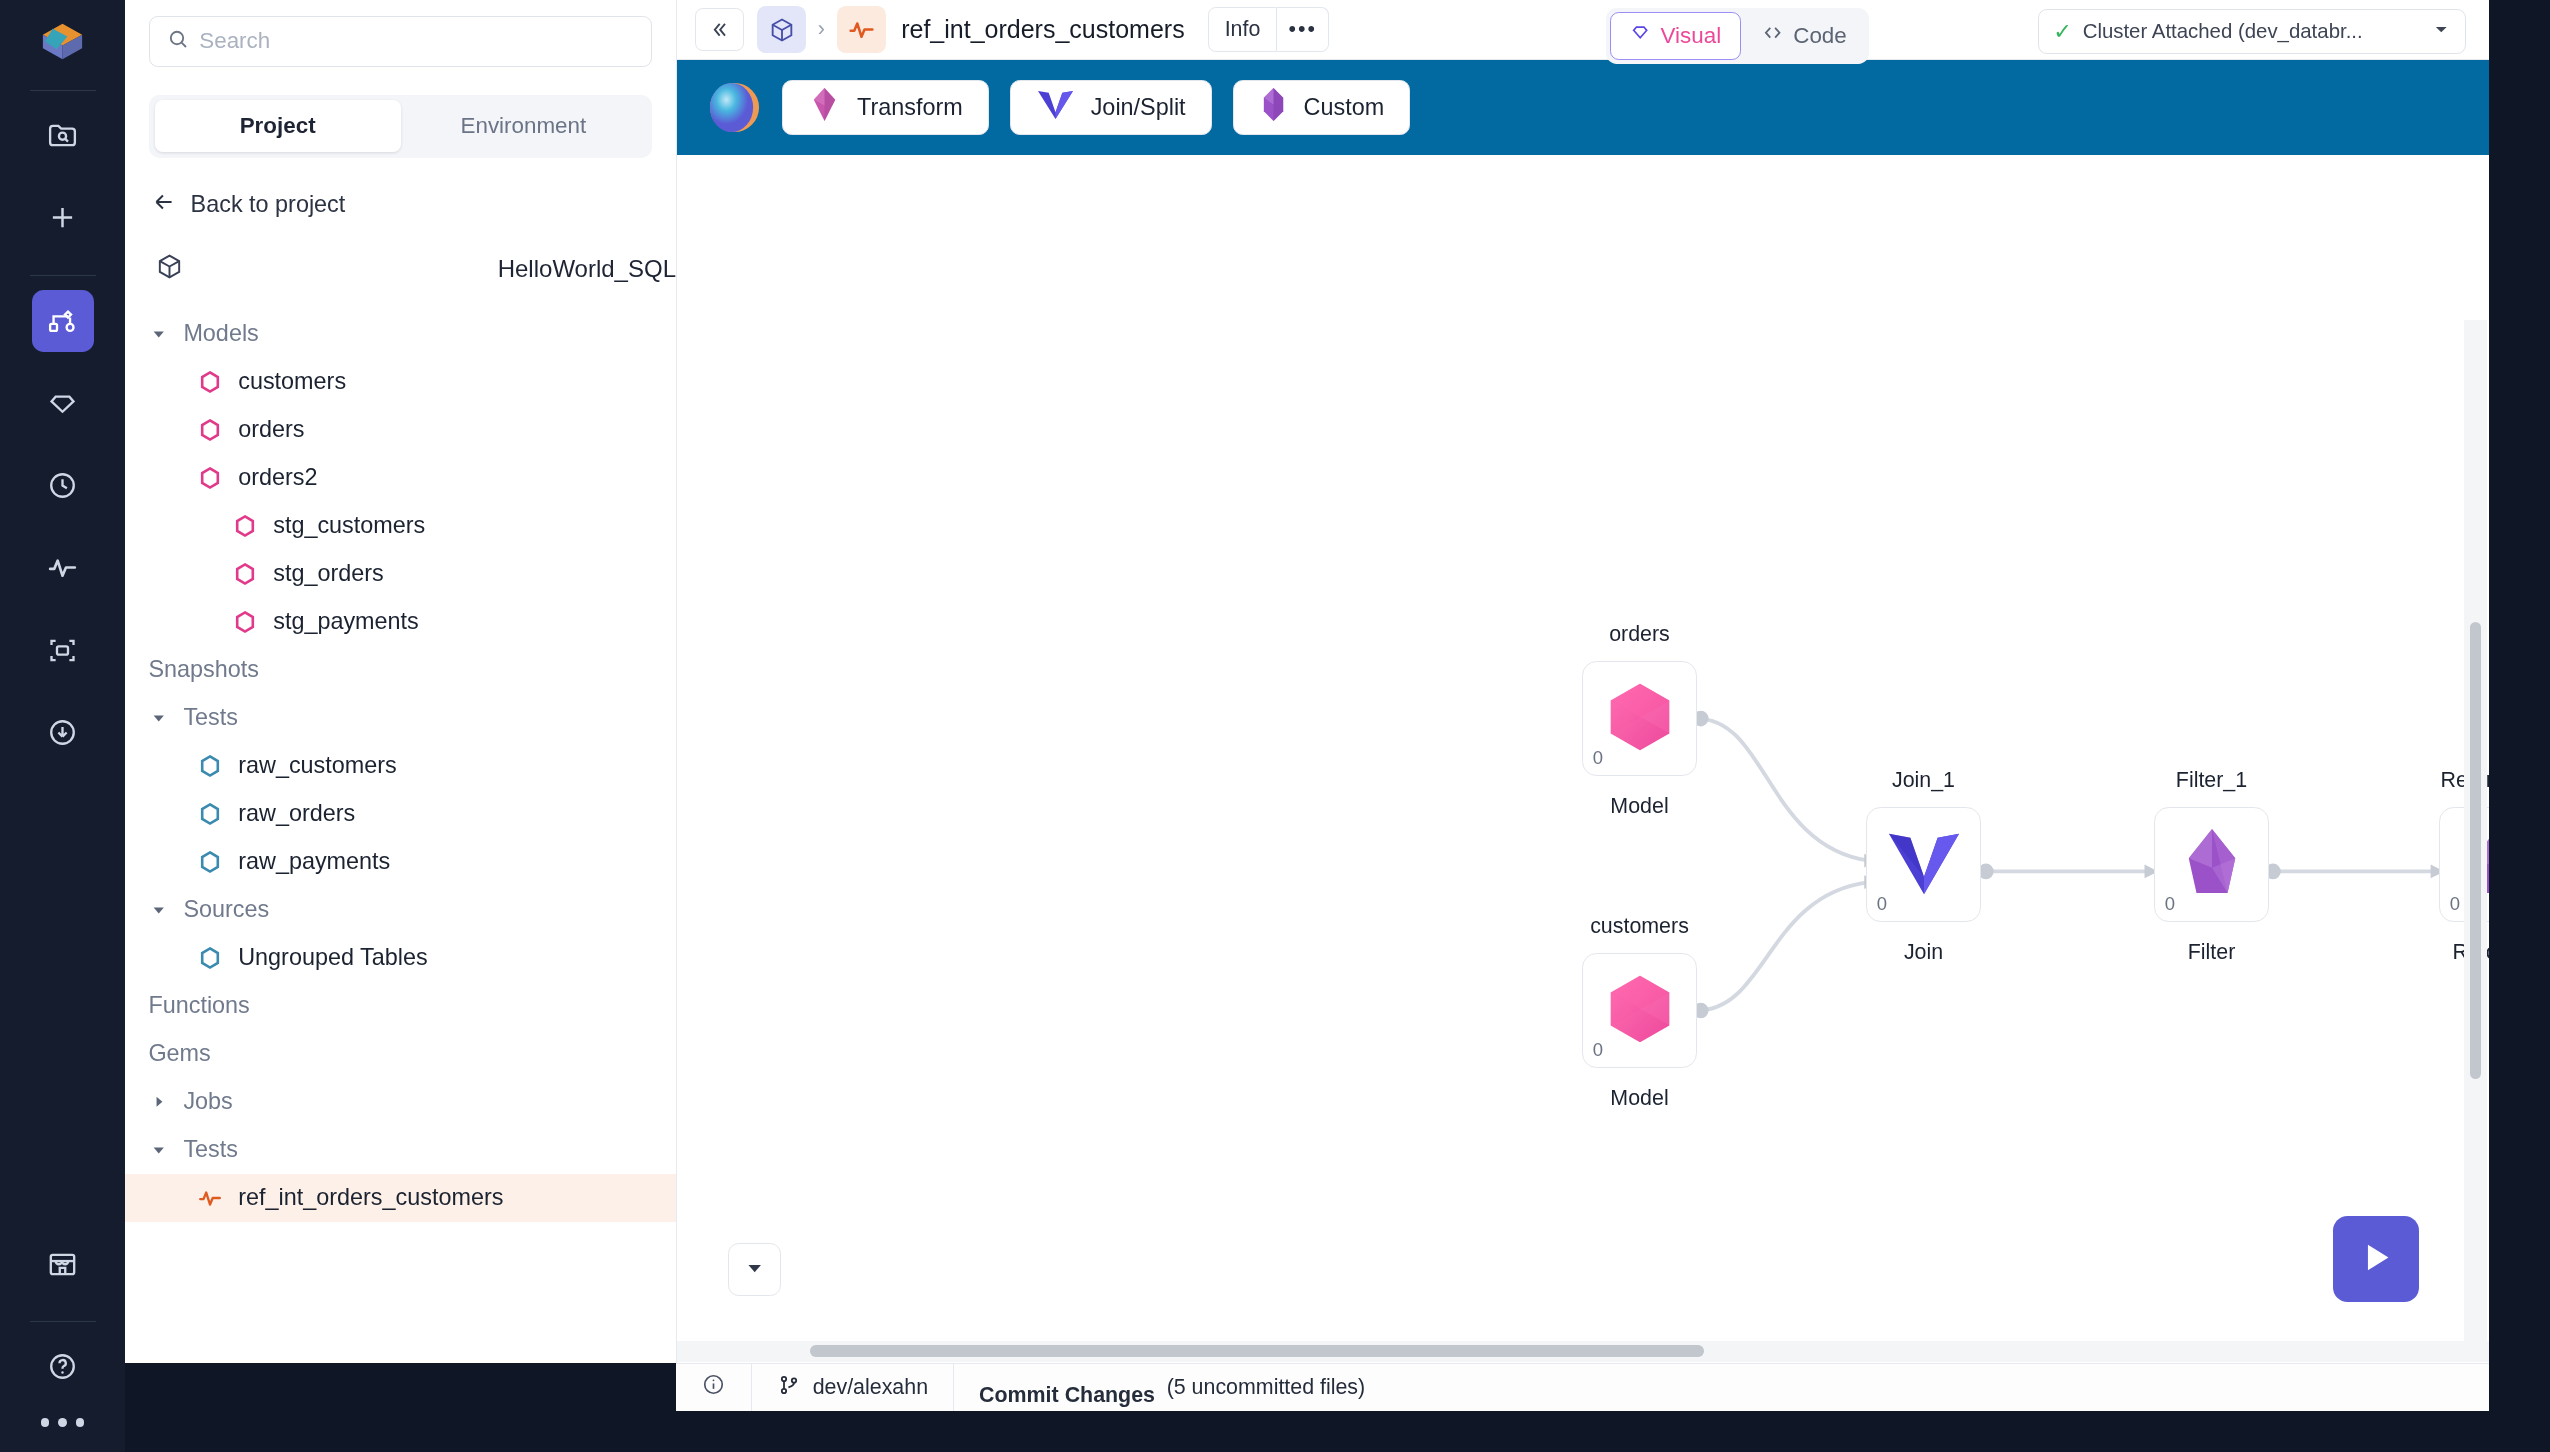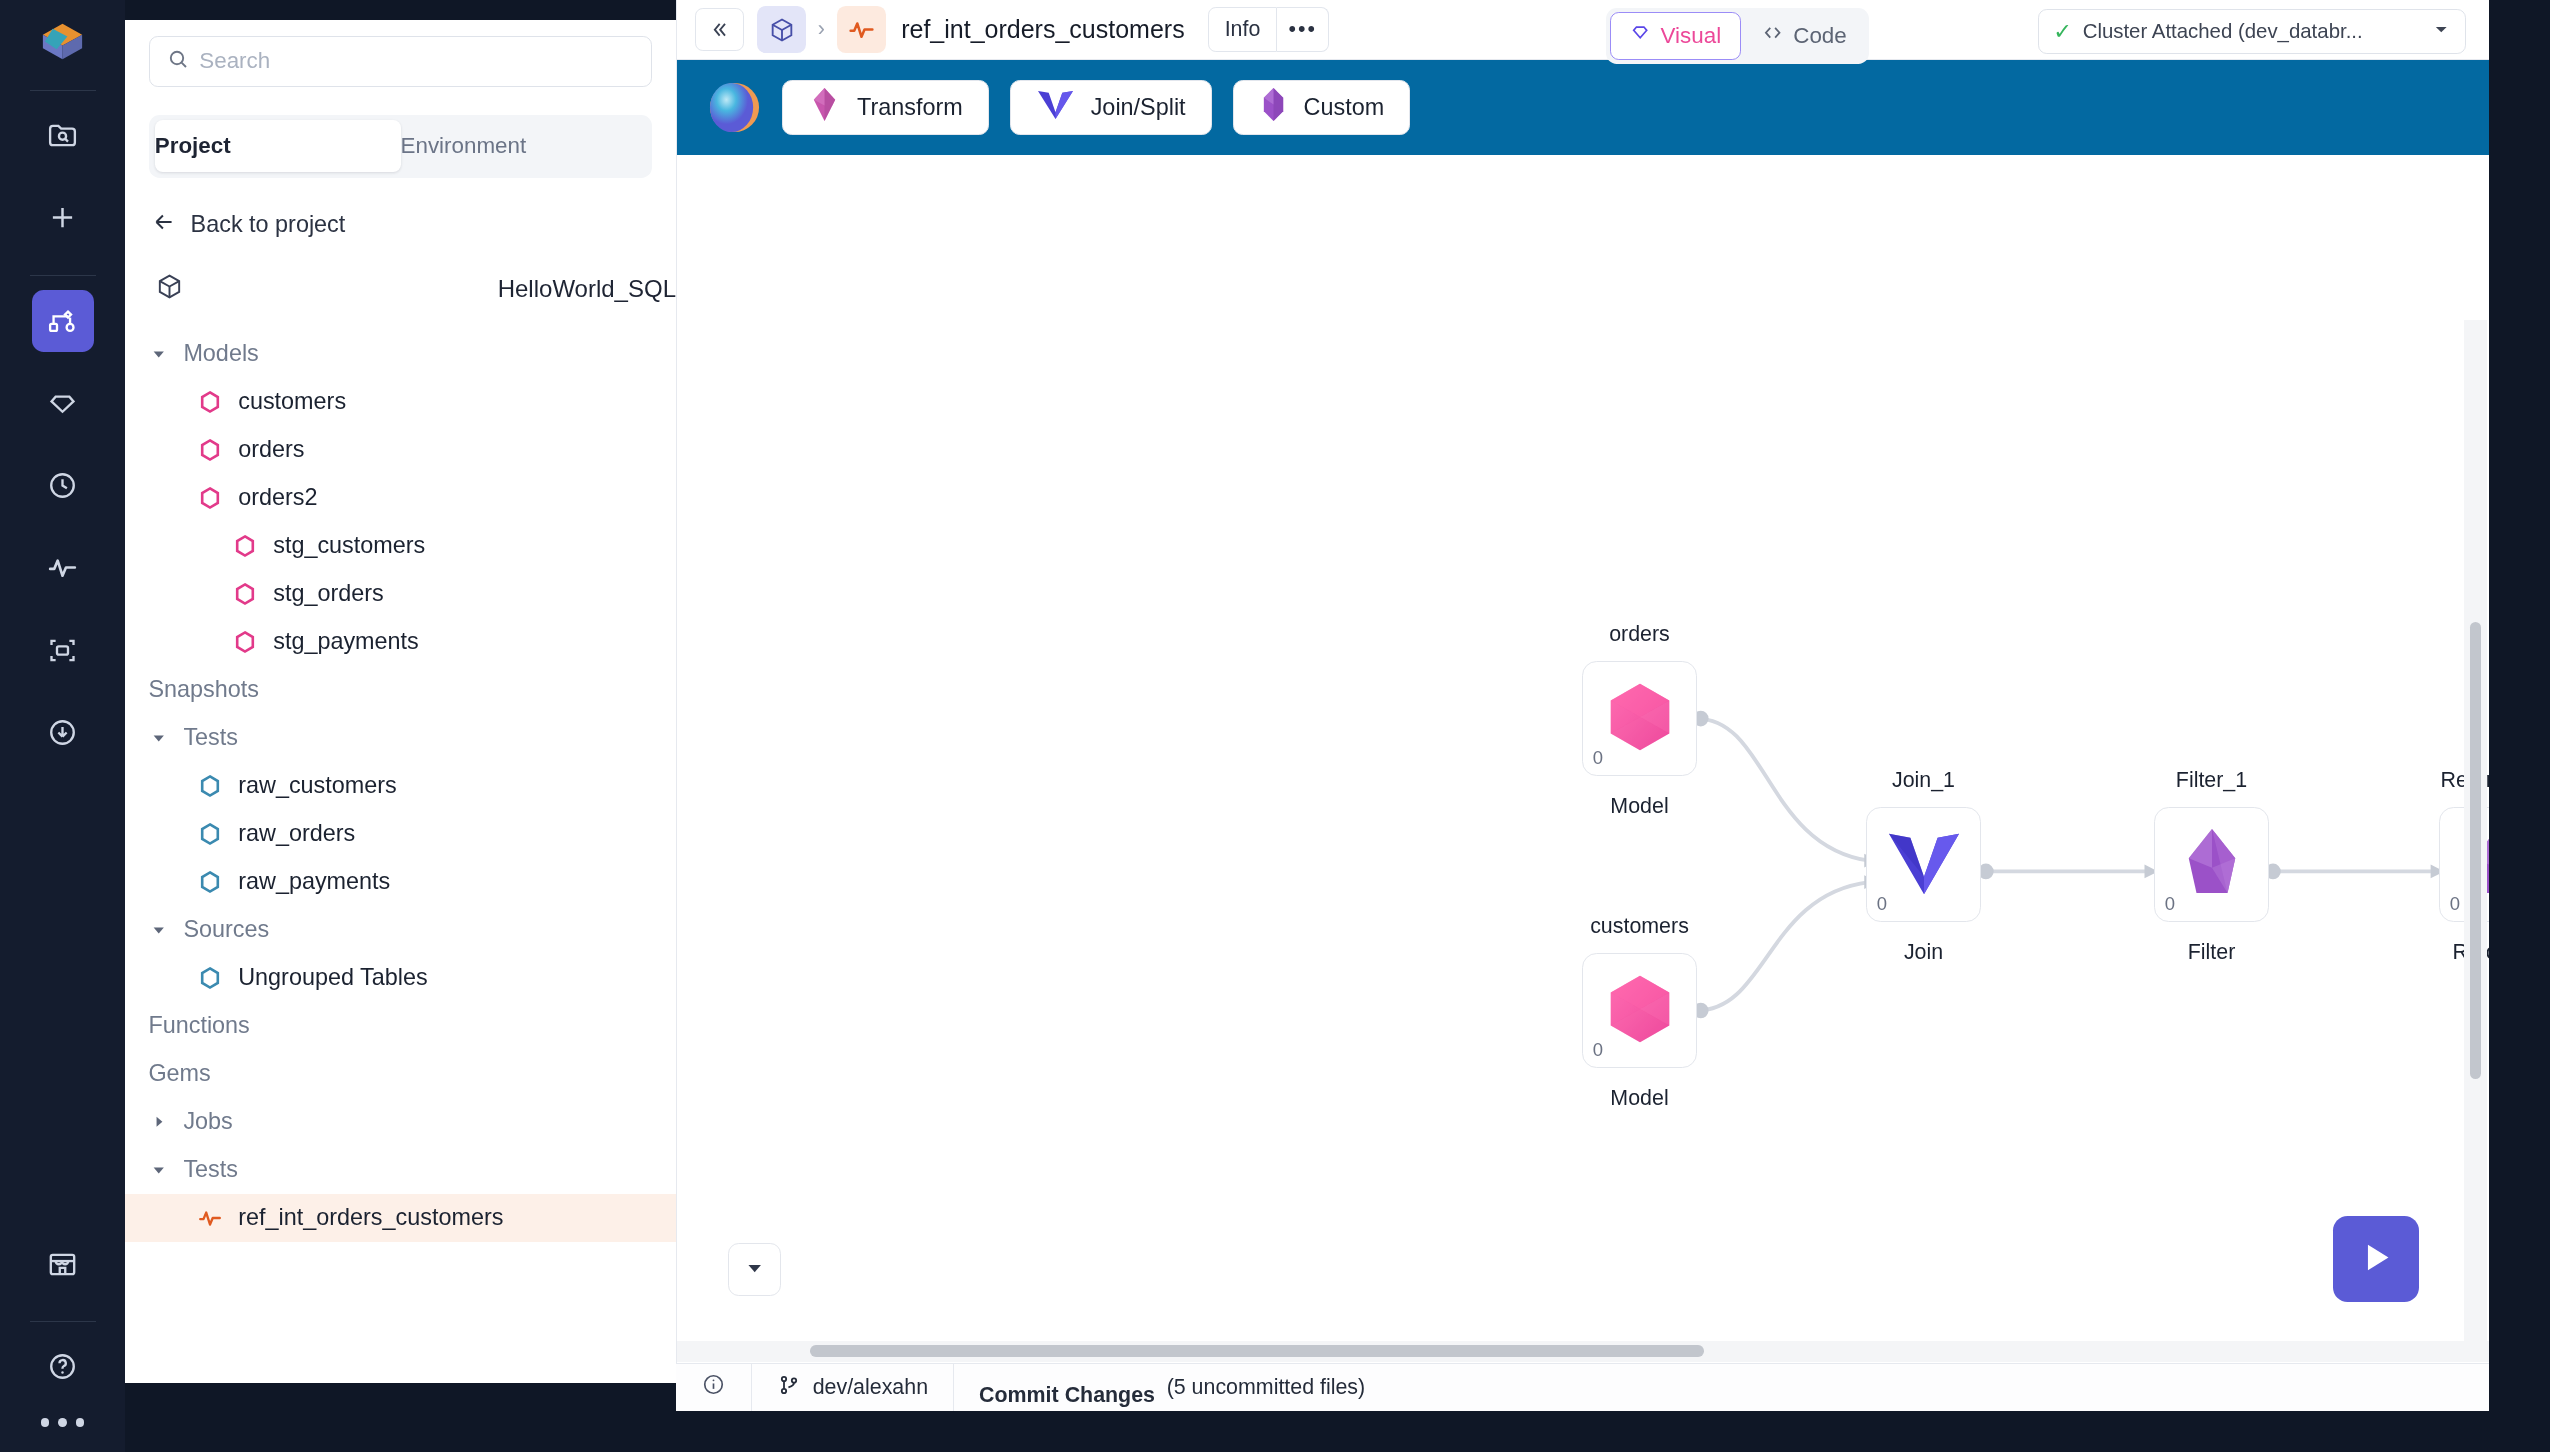--- a/index.html
+++ b/index.html
@@ -42,36 +42,35 @@
   .rail-dots { display:flex; gap:8.8px; margin-bottom: 25px; }
   .rail-dots i { width:8.8px; height:8.8px; border-radius:50%; background:#cfd6e4; display:block; }
 
   
   .tree-panel {
     position: absolute; left: 125px; top: 0;
     width: 551px; height: 1363px;
     background: #ffffff;
     padding: 15.6px 0 0 0;
     overflow: hidden;
-    margin-top: 20px;
   }
   .search-wrap { padding: 0 24px; }
   .search-box {
     height: 51px; border: 1px solid #dfe3ea; border-radius: 8.8px;
     display:flex; align-items:center; gap: 9.7px; padding: 0 15.6px;
     background:#fff;
   }
   .search-ph { color: #aab2c0; font-size: 22.4px; }
   .seg {
     margin: 28px 24px 0 24px;
     background: #f3f5f8; border-radius: 10.7px; padding: 5.8px;
     display: flex; gap: 0;
   }
   .seg-item {
-    flex: 1; text-align: left; padding: 12.7px 0;
+    flex: 1; text-align: center; padding: 12.7px 0;
     font-size: 22.4px; color: #6b7487; border-radius: 7.8px;
   }
   .seg-item.active {
     background: #ffffff; color: #1e2433; font-weight: 600;
     box-shadow: 0 1px 2.9px rgba(16,24,40,.12);
   }
   .back-row {
     display:flex; align-items:center; gap: 13.6px;
     margin: 31px 0 0 26px; font-size: 23.4px; color: #2b3242;
   }

